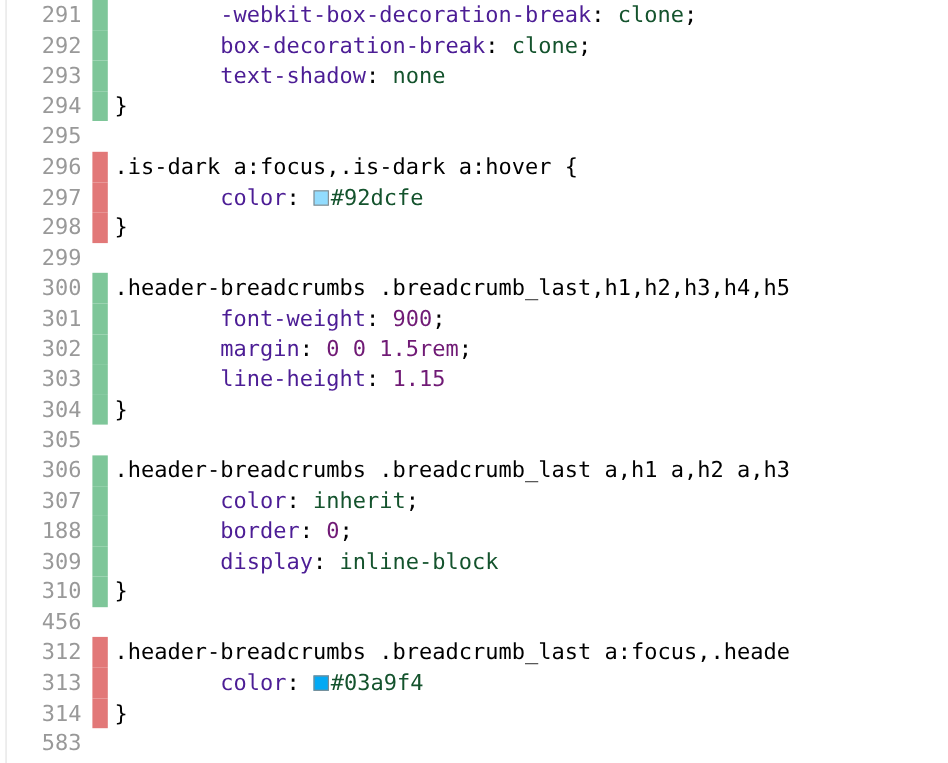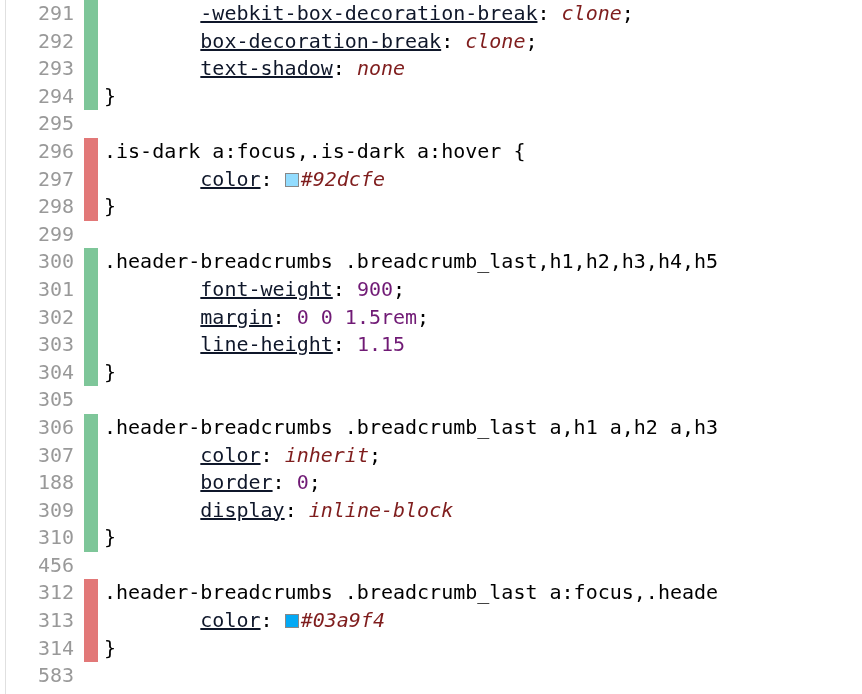--- a/index.html
+++ b/index.html
@@ -42,23 +42,23 @@
     flex: none;
   }
   .diff.added { background: #7ec699; }
   .diff.removed { background: #e27878; }
   .code {
     flex: 1;
     padding-left: 6px;
     white-space: pre;
     overflow: hidden;
   }
-  .tk-prop { color: #0f172a; text-decoration: underline; }
+  .tk-prop { color: #4c1d95; }
   .tk-punc { color: #000; }
-  .tk-val  { color: #7f1d1d; font-style: italic; }
+  .tk-val  { color: #14532d; }
   .tk-num  { color: #701a75; }
   .tk-sel  { color: #000; }
   .color-swatch {
     display: inline-block;
     width: 14px;
     height: 14px;
     border: 1px solid #888;
     vertical-align: -1px;
     margin-right: 2px;
   }

